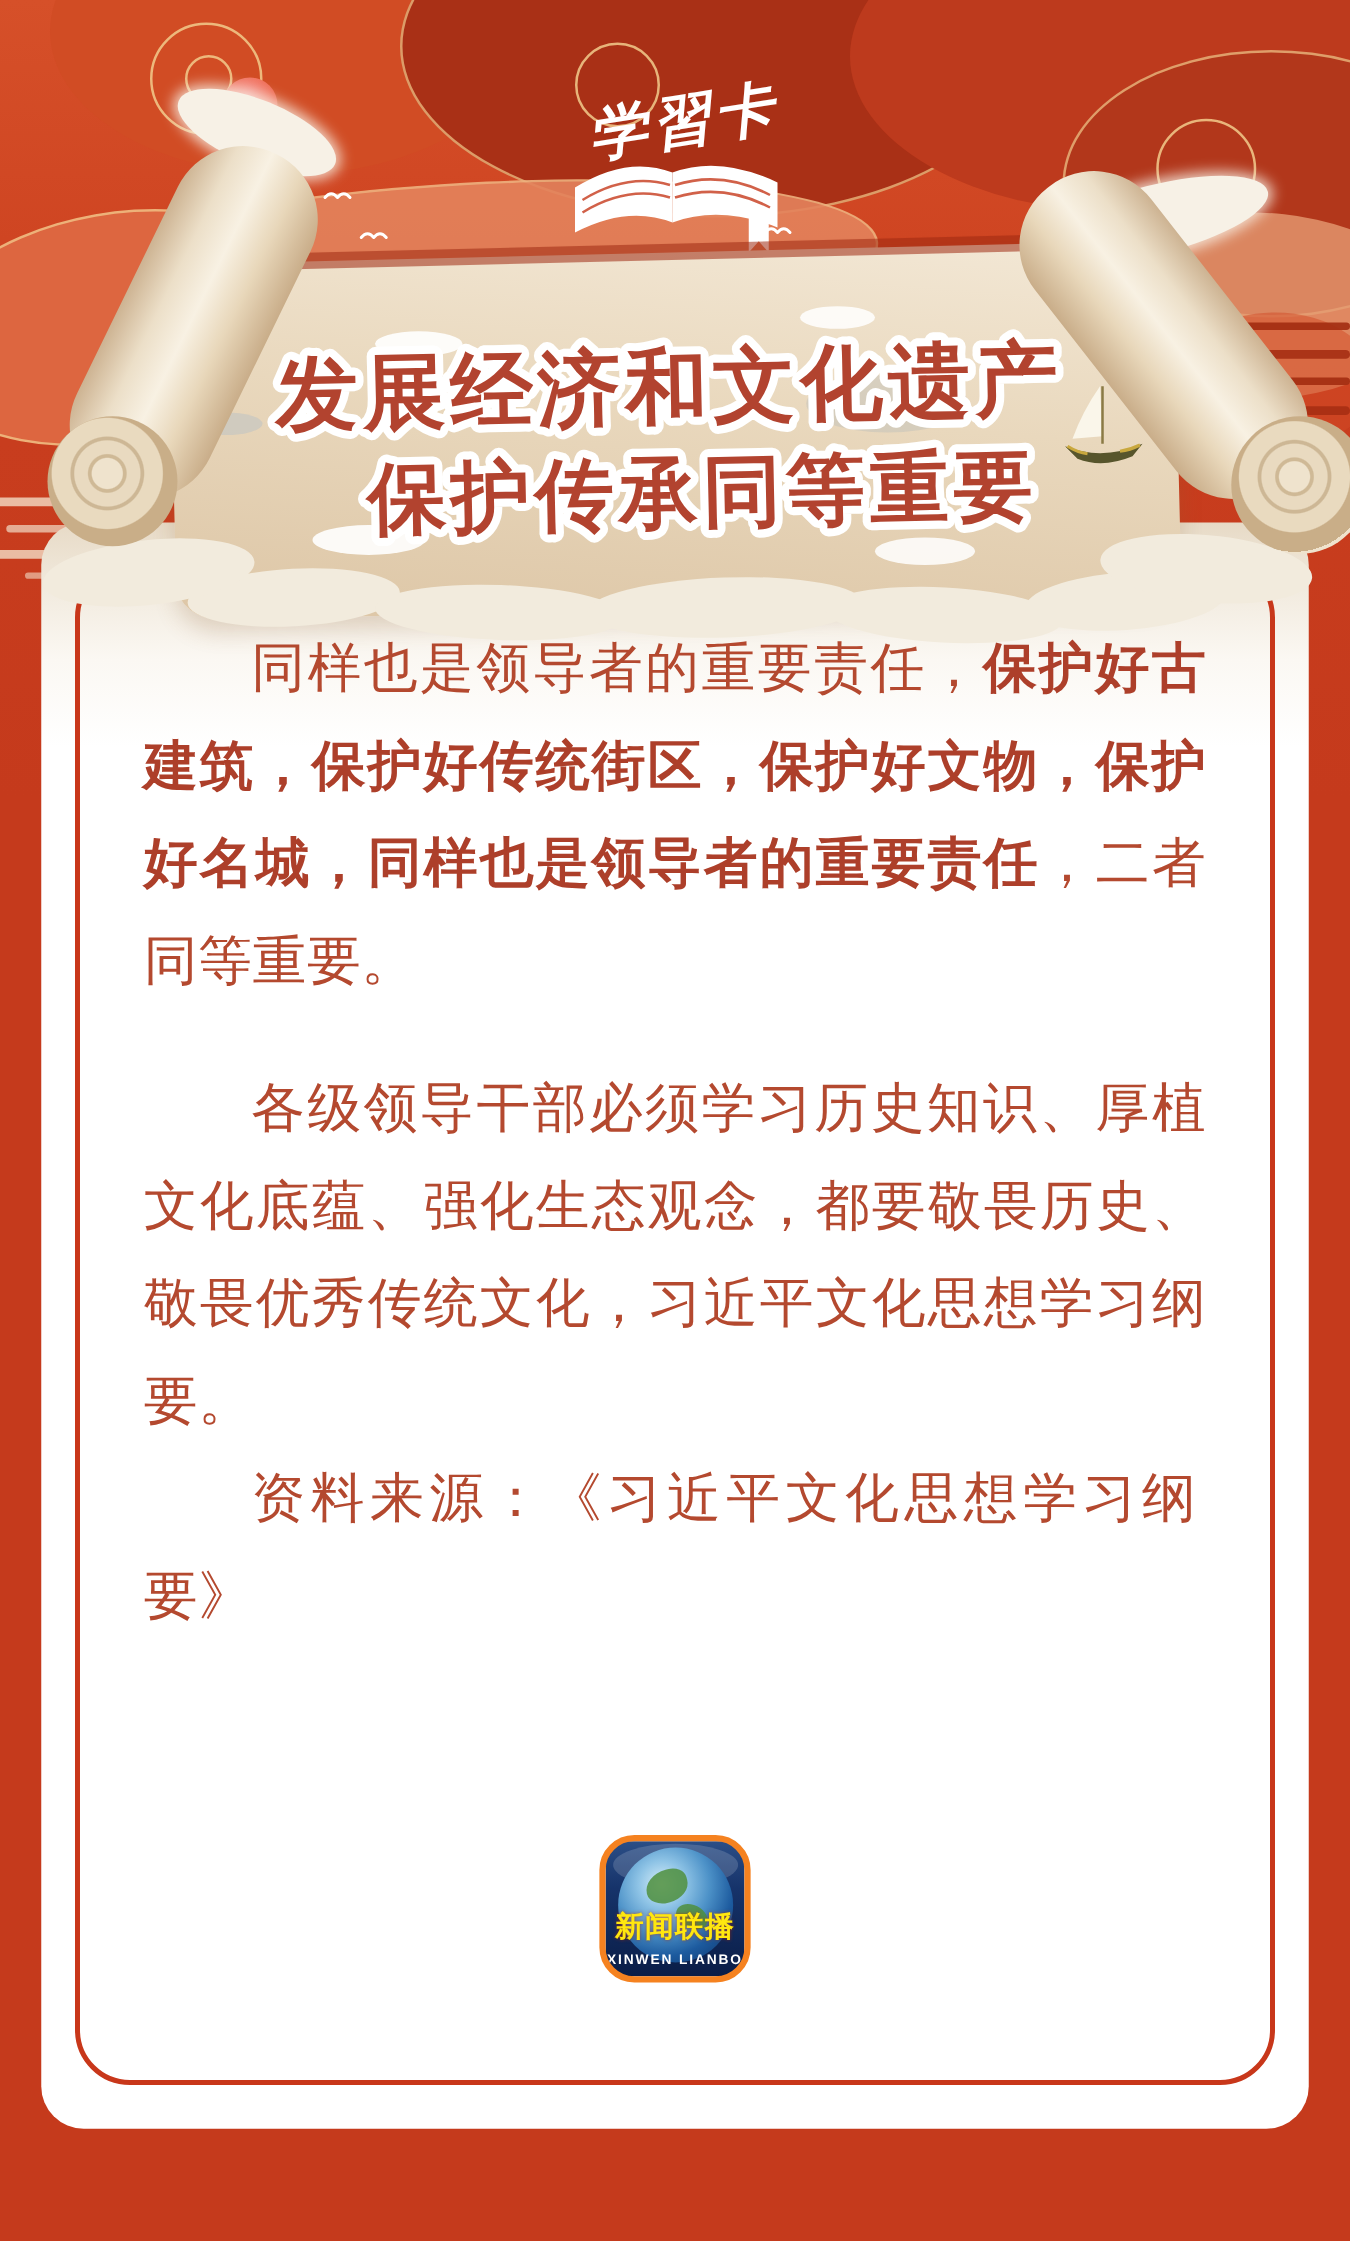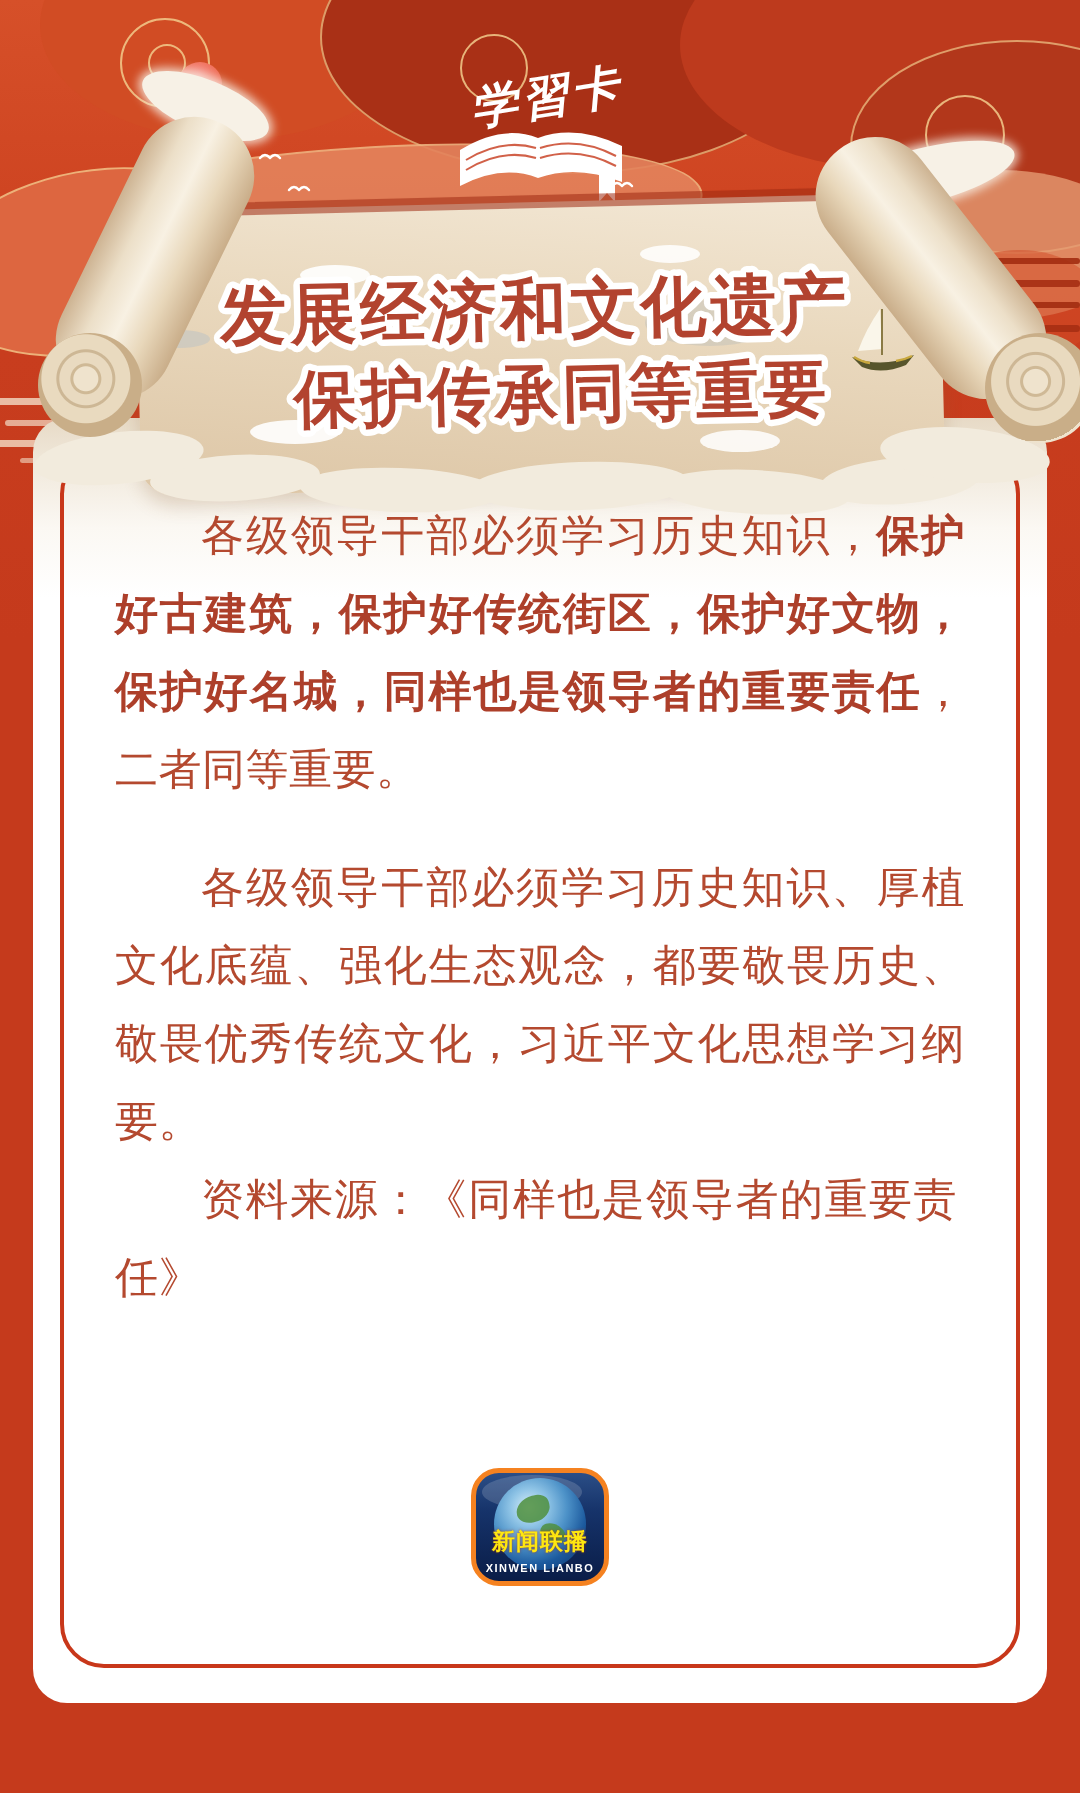--- a/index.html
+++ b/index.html
@@ -49,21 +49,21 @@
     background:linear-gradient(180deg,#e7dac6 0px,#f2ebdf 55px,#fbf8f3 110px,#ffffff 180px);}
   .frame{position:absolute;left:27px;right:27px;top:32px;bottom:35px;border:4px solid #c8371a;border-radius:44px;}
   .content{position:absolute;left:82px;right:82px;top:78px;}
   .content p{margin:0;font-size:43px;line-height:78px;text-align:justify;text-indent:2em;
     color:#b4492f;letter-spacing:0.5px;}
   .content p.p1{margin-bottom:40px;}
   .content b{font-weight:800;color:#ad3f2a;}
   .source{margin-top:180px;font-size:31px;line-height:45px;text-align:right;color:#c25a41;text-indent:0;padding-right:8px;}
 
   
-  .logo{position:absolute;left:50%;top:1050px;transform:translateX(-50%);width:138px;height:118px;
+  .logo{position:absolute;left:50%;top:1050px;transform:translateX(-50%);width:121px;height:118px;
     border:5px solid #f58220;border-radius:28px;overflow:hidden;box-sizing:border-box;
     background:linear-gradient(180deg,#2b4e86 0%,#16336a 35%,#0a1d47 100%);}
   .logo .gloss{position:absolute;left:6px;top:2px;width:100px;height:34px;border-radius:50%;
     background:rgba(255,255,255,.16);}
   .globe{position:absolute;left:50%;top:5px;transform:translateX(-50%);width:92px;height:92px;border-radius:50%;
     background:radial-gradient(circle at 38% 32%,#d8eef8 0%,#8fc4e6 22%,#4d92c8 45%,#1c5a9e 68%,#0c2f63 100%);}
   .land{position:absolute;background:#4f8f3d;opacity:.85;}
   .land1{left:22px;top:18px;width:34px;height:26px;border-radius:60% 40% 55% 45%;transform:rotate(-15deg);}
   .land2{left:46px;top:46px;width:26px;height:18px;border-radius:50% 60% 40% 55%;transform:rotate(18deg);}
   .logo-cn{position:absolute;left:0;right:0;bottom:24px;text-align:center;color:#ffe70f;
@@ -158,23 +158,23 @@
       <path d="M10,34 Q52,8 88,22 L88,62 Q52,48 10,70 Z" fill="#ffffff"></path>
       <path d="M88,22 Q126,8 172,30 L172,66 Q126,48 88,62 Z" fill="#ffffff"></path>
       <path d="M16,44 Q52,22 86,32 M16,54 Q52,32 86,42 M90,32 Q128,20 166,40 M90,42 Q128,30 166,50" stroke="#c53a1c" stroke-width="2" fill="none" opacity=".8"></path>
       <path d="M149,56 L149,86 L157,77 L165,86 L165,56 Z" fill="#ffffff"></path>
     </svg>
   </div>
 
   <div class="card">
     <div class="frame"></div>
     <div class="content">
-      <p class="p1"><span>各级领导干部必须学习历史知识，</span><b>保护好古建筑，保护好传统街区，保护好文物，保护好名城，同样也是领导者的重要责任</b><span>，二者同等重要。</span></p>
+      <p class="p1"><span>同样也是领导者的重要责任，</span><b>保护好古建筑，保护好传统街区，保护好文物，保护好名城，同样也是领导者的重要责任</b><span>，二者同等重要。</span></p>
       <p class="p2">各级领导干部必须学习历史知识、厚植文化底蕴、强化生态观念，都要敬畏历史、敬畏优秀传统文化，习近平文化思想学习纲要。</p>
-      <p class="source">资料来源：《同样也是领导者的重要责任》</p>
+      <p class="source">资料来源：《习近平文化思想学习纲要》</p>
     </div>
     <div class="logo">
       <div class="gloss"></div>
       <div class="globe">
         <div class="land land1"></div>
         <div class="land land2"></div>
       </div>
       <div class="logo-cn">新闻联播</div>
       <div class="logo-en">XINWEN LIANBO</div>
     </div>

